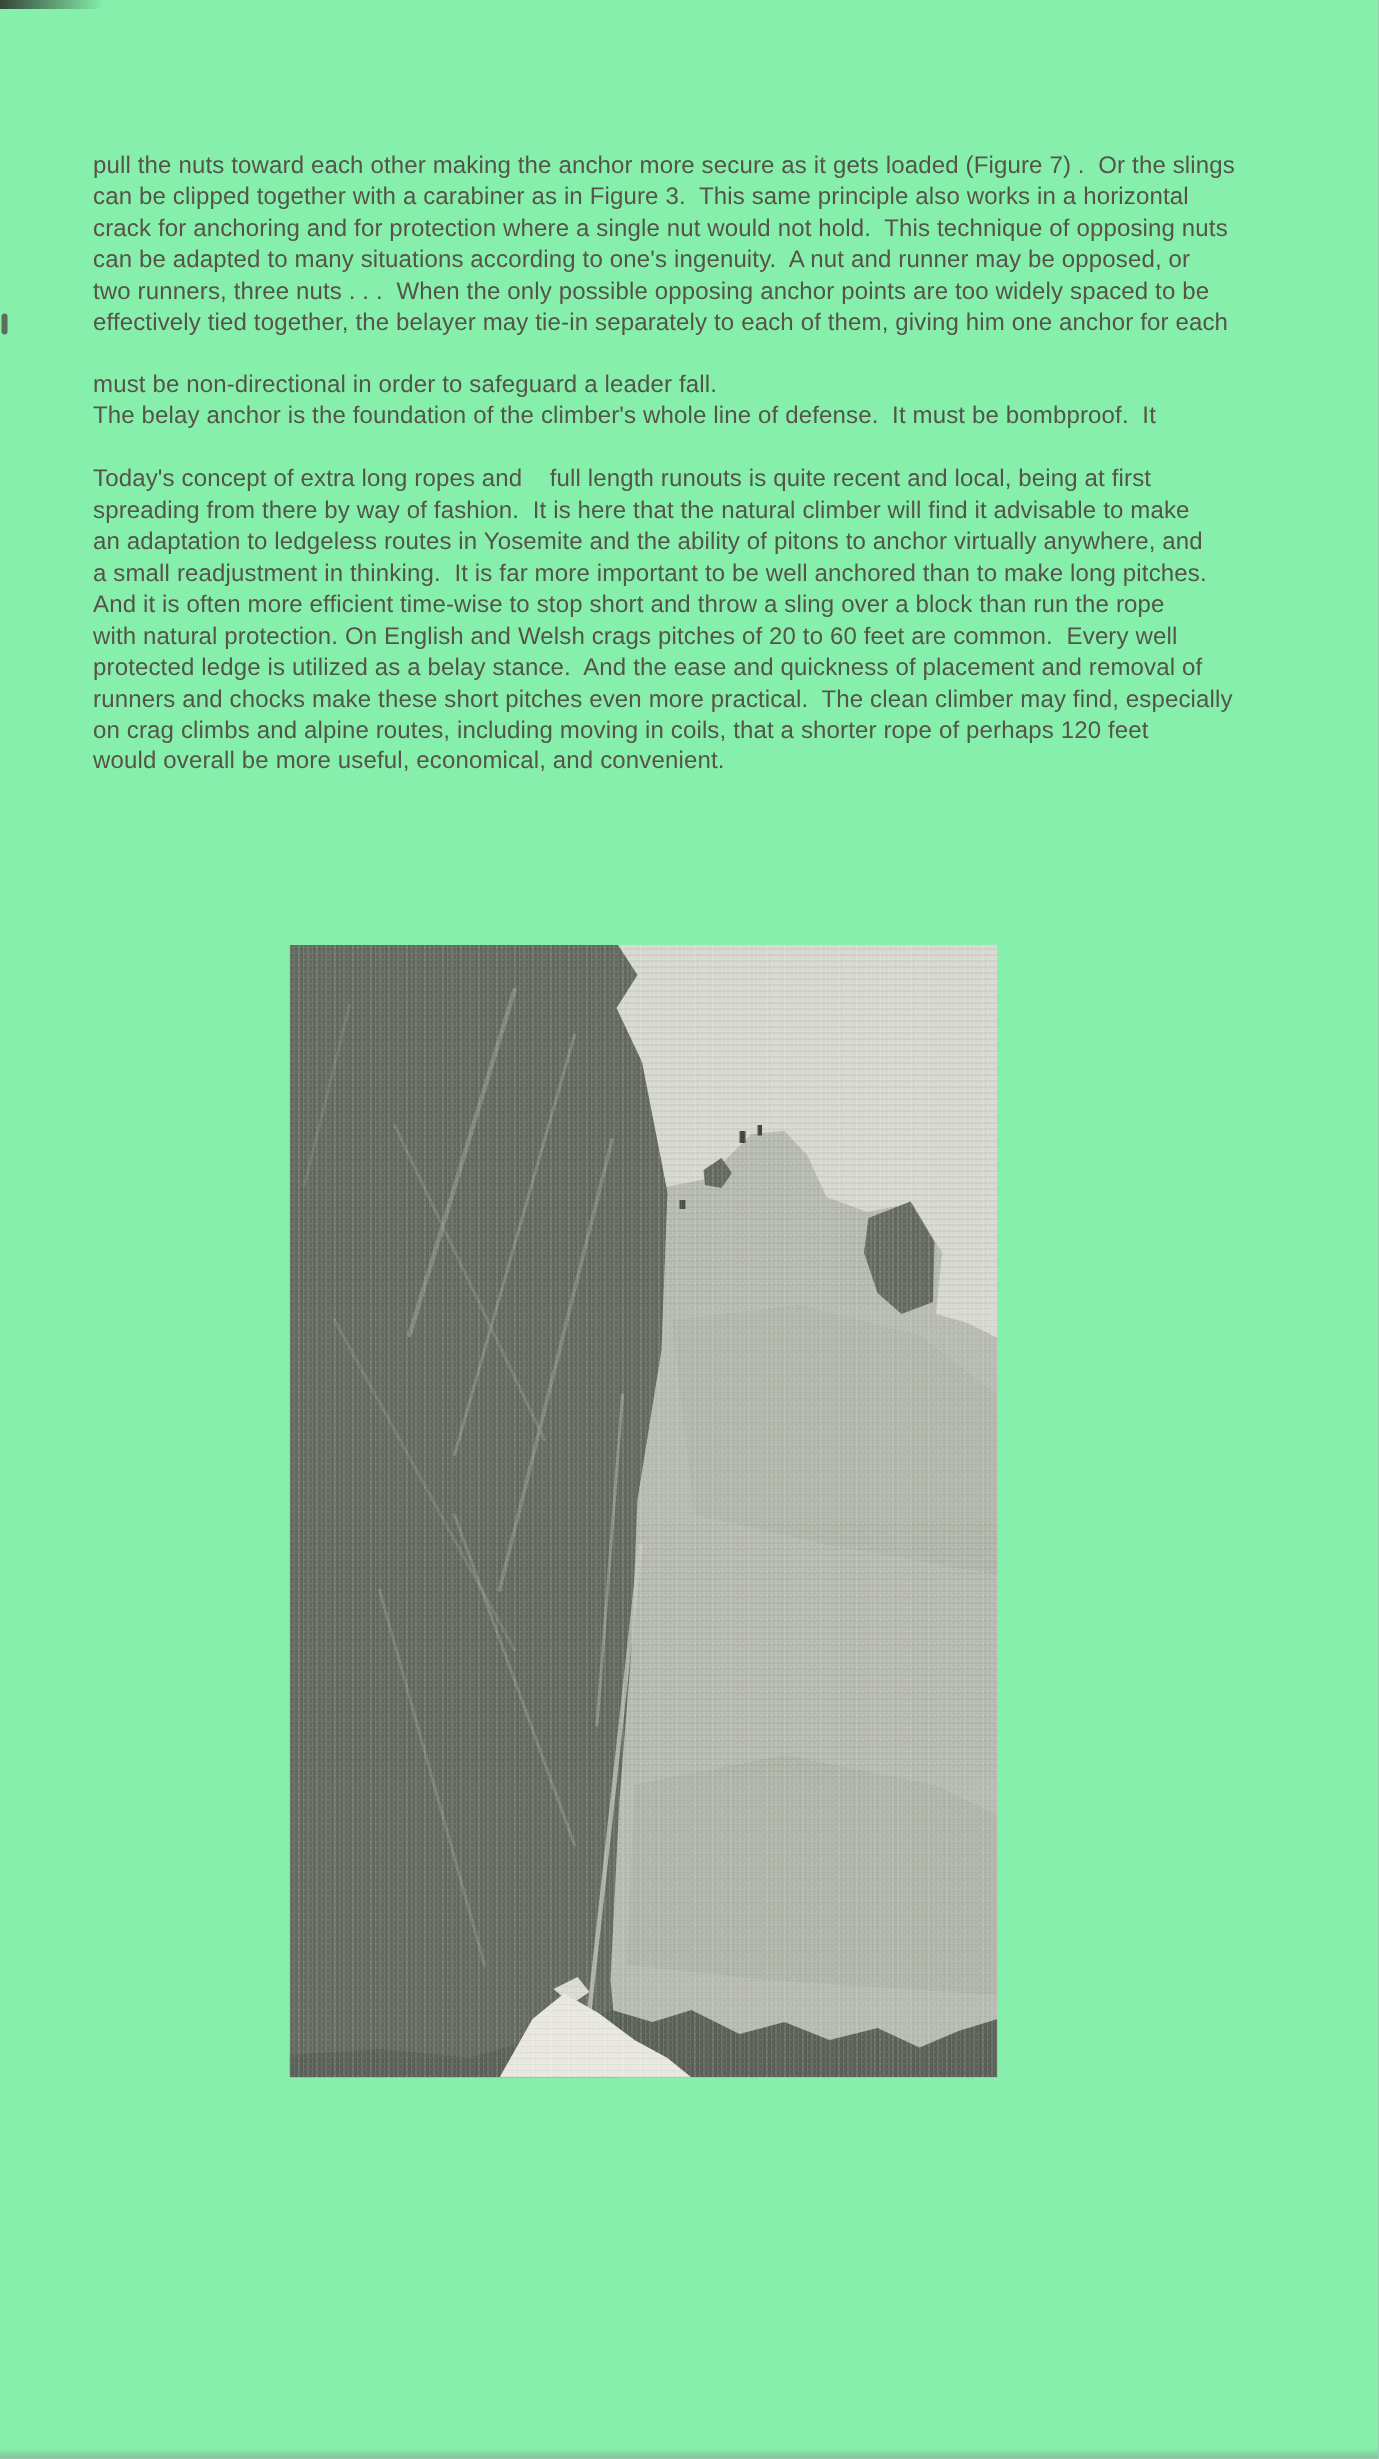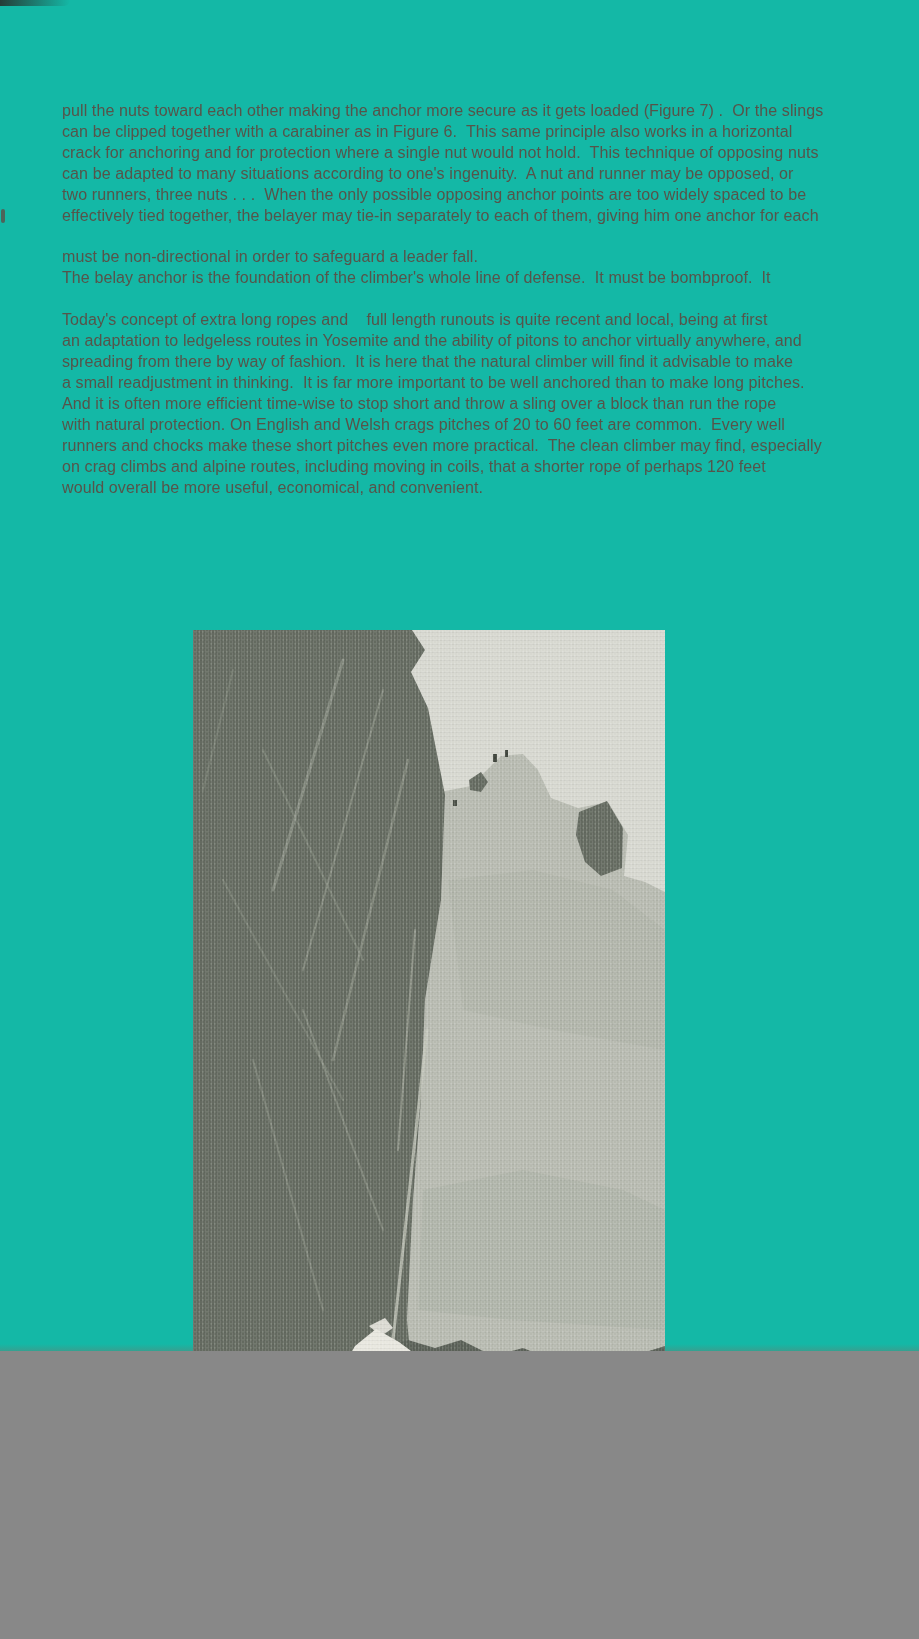--- a/index.html
+++ b/index.html
@@ -1,21 +1,21 @@
 <!DOCTYPE html>
 <html><head>
 <meta charset="utf-8">
 <style>
   html, body { margin: 0; padding: 0; }
   body { background: #888; }
   .page {
     position: relative;
     width: 919px;
-    height: 1351px;
-    background: #14b8a6;
+    height: 1639px;
+    background: #86efac;
     overflow: hidden;
     font-family: "Liberation Sans", sans-serif;
   }
   
   .scan-smudge-top {
     position: absolute; left: 0; top: 0; width: 70px; height: 6px;
     background: linear-gradient(to right, rgba(40,40,36,0.85), rgba(40,40,36,0.0));
     border-bottom-right-radius: 6px;
   }
   .scan-tick-left {
@@ -67,37 +67,38 @@
 
 <div class="page">
 
   <div class="scan-smudge-top"></div>
   <div class="scan-tick-left"></div>
   <div class="scan-edge-bottom"></div>
 
   <div class="doc-text">
     <div class="para">
       <div class="line">pull the nuts toward each other making the anchor more secure as it gets loaded (Figure 7) .  Or the slings</div>
-      <div class="line">can be clipped together with a carabiner as in Figure 6.  This same principle also works in a horizontal</div>
+      <div class="line">can be clipped together with a carabiner as in Figure 3.  This same principle also works in a horizontal</div>
       <div class="line">crack for anchoring and for protection where a single nut would not hold.  This technique of opposing nuts</div>
       <div class="line">can be adapted to many situations according to one's ingenuity.  A nut and runner may be opposed, or</div>
       <div class="line">two runners, three nuts . . .  When the only possible opposing anchor points are too widely spaced to be</div>
       <div class="line">effectively tied together, the belayer may tie-in separately to each of them, giving him one anchor for each</div>
     </div>
     <div class="para">
       <div class="line">must be non-directional in order to safeguard a leader fall.</div>
       <div class="line">The belay anchor is the foundation of the climber's whole line of defense.  It must be bombproof.  It</div>
     </div>
     <div class="para">
       <div class="line">Today's concept of extra long ropes and    full length runouts is quite recent and local, being at first</div>
+      <div class="line">spreading from there by way of fashion.  It is here that the natural climber will find it advisable to make</div>
       <div class="line">an adaptation to ledgeless routes in Yosemite and the ability of pitons to anchor virtually anywhere, and</div>
-      <div class="line">spreading from there by way of fashion.  It is here that the natural climber will find it advisable to make</div>
       <div class="line">a small readjustment in thinking.  It is far more important to be well anchored than to make long pitches.</div>
       <div class="line">And it is often more efficient time-wise to stop short and throw a sling over a block than run the rope</div>
       <div class="line">with natural protection. On English and Welsh crags pitches of 20 to 60 feet are common.  Every well</div>
+      <div class="line">protected ledge is utilized as a belay stance.  And the ease and quickness of placement and removal of</div>
       <div class="line">runners and chocks make these short pitches even more practical.  The clean climber may find, especially</div>
       <div class="line">on crag climbs and alpine routes, including moving in coils, that a shorter rope of perhaps 120 feet</div>
       <div class="line">would overall be more useful, economical, and convenient.</div>
     </div>
   </div>
 
   <div class="photo">
     <svg viewBox="0 0 472 755" preserveAspectRatio="none">
 
       <rect x="0" y="0" width="472" height="755" fill="#d7d8d0"></rect>

